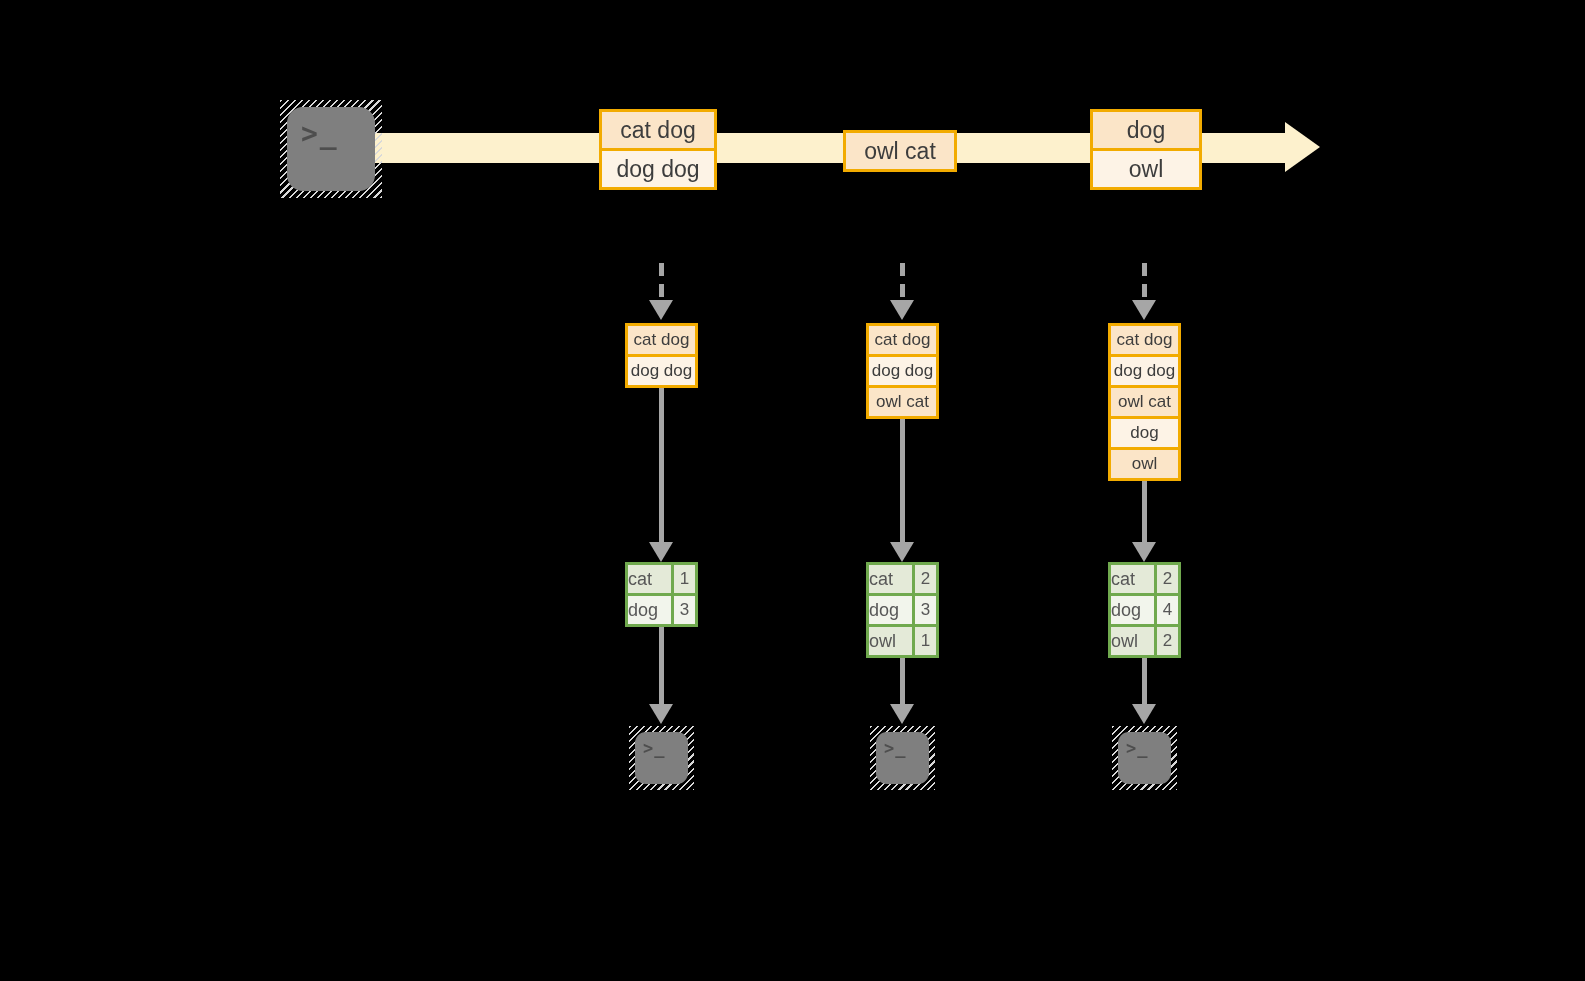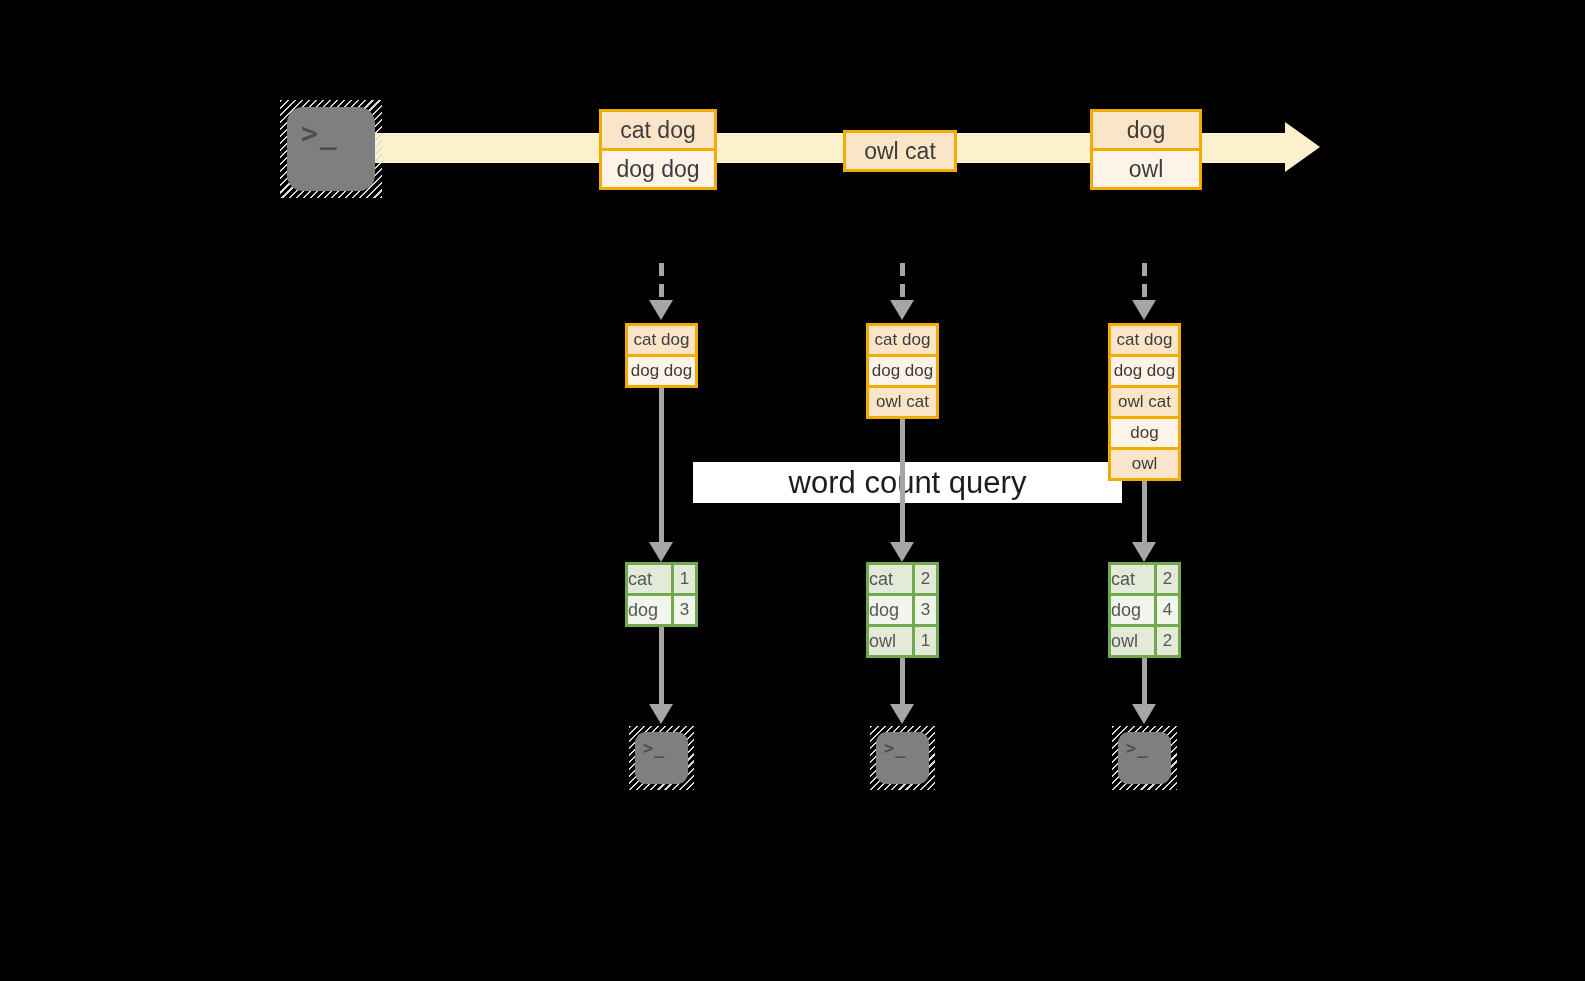--- a/index.html
+++ b/index.html
@@ -97,21 +97,20 @@
     <div class="evrow small fill-dark">owl cat</div>
   </div>
   <div class="evstack" style="left:1108px;top:323px;width:73px">
     <div class="evrow small fill-dark">cat dog</div>
     <div class="evrow small fill-light">dog dog</div>
     <div class="evrow small fill-dark">owl cat</div>
     <div class="evrow small fill-light">dog</div>
     <div class="evrow small fill-dark">owl</div>
   </div>
 
-  <div class="qlabel">word count query</div>
 
   <div class="vline" style="left:659px;top:388px;height:154px"></div>
   <div class="ahead" style="left:649px;top:542px"></div>
   <div class="vline" style="left:900px;top:419px;height:123px"></div>
   <div class="ahead" style="left:890px;top:542px"></div>
   <div class="vline" style="left:1142px;top:481px;height:61px"></div>
   <div class="ahead" style="left:1132px;top:542px"></div>
 
   <div class="gtable" style="left:625px;top:562px">
     <div class="grow">

